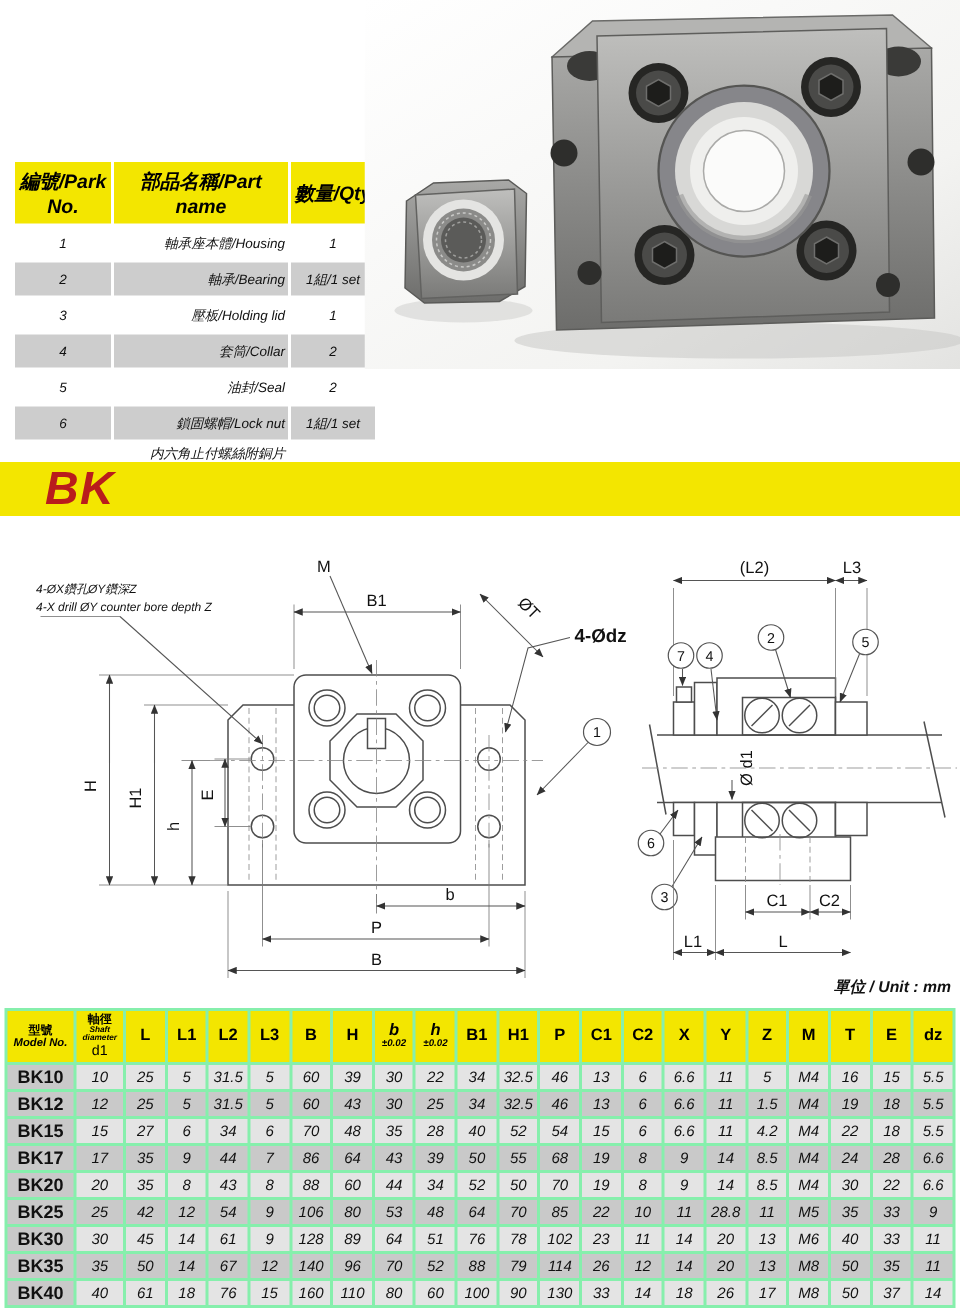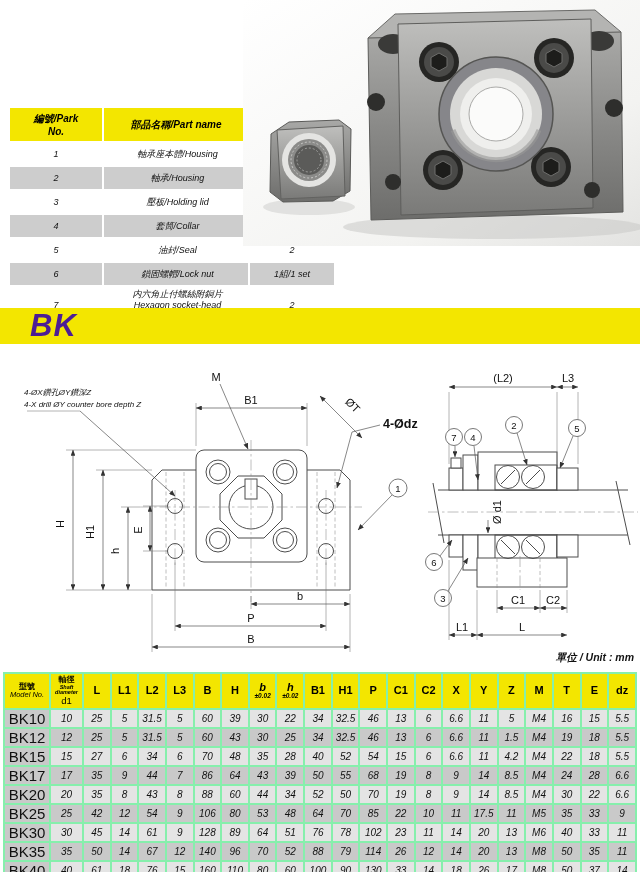--- a/index.html
+++ b/index.html
@@ -1,33 +1,33 @@
 <!DOCTYPE html>
 <html><head>
 <meta charset="utf-8">
 <style>
   html,body{margin:0;padding:0;background:#fff}
   .page{position:relative;width:640px;height:872px;background:#fff;overflow:hidden;
         font-family:"Liberation Sans",sans-serif;color:#111}
 
   
   table.parts{position:absolute;left:8px;top:106px;border-collapse:separate;border-spacing:2px;background:#fff}
-  table.parts th{background:#F3E600;font-weight:bold;font-style:italic;font-size:10px;padding:4px 16px;text-align:center;color:#000}
+  table.parts th{background:#F3E600;font-weight:bold;font-style:italic;font-size:13px;padding:4px 2px;text-align:center;color:#000}
   table.parts td{font-size:9px;font-style:italic;text-align:center;padding:2px;height:18px;vertical-align:middle}
   table.parts tbody tr:nth-child(even) td{background:#CDCDCD}
-  table.parts td.name{text-align:center;padding-left:5px;white-space:pre-line;line-height:1.18}
+  table.parts td.name{text-align:right;padding-left:5px;white-space:pre-line;line-height:1.18}
   .pc1{width:60px}.pc2{width:112px}.pc3{width:52px}
 
   
   svg.photo{position:absolute;left:243px;top:0}
 
   
   .banner{position:absolute;left:0;top:308px;width:640px;height:36px;background:#F3E600}
   .banner .bk{display:block;font-size:31px;font-weight:bold;font-style:italic;letter-spacing:1px;
-              line-height:35px;padding-left:30px;color:#4c1d95}
+              line-height:35px;padding-left:30px;color:#b91c1c}
 
   
   svg.draw{position:absolute;left:0;top:365px}
   svg.draw .ln{fill:#fff;stroke:#4d4d4d;stroke-width:1}
   svg.draw .ln2{fill:none;stroke:#4d4d4d;stroke-width:1}
   svg.draw .diml{stroke:#555;stroke-width:.7;fill:none}
   svg.draw .ext{stroke:#777;stroke-width:.55;fill:none}
   svg.draw .cl{stroke:#888;stroke-width:.55;stroke-dasharray:11 3 2.5 3;fill:none}
   svg.draw .hd{stroke:#888;stroke-width:.55;stroke-dasharray:4 2.5;fill:none}
   svg.draw text{font-family:"Liberation Sans",sans-serif;font-size:11px;fill:#111}
@@ -38,28 +38,28 @@
 
   
   .unit{position:absolute;right:6px;top:651px;font-size:10.5px;font-weight:bold;font-style:italic}
 
   
   table.dim{position:absolute;left:3px;top:672px;width:634px;table-layout:fixed;
             border-collapse:separate;border-spacing:2px;background:#86efac}
   table.dim th{background:#F3E600;font-size:11px;font-weight:bold;text-align:center;vertical-align:middle;
                padding:0;height:34px;line-height:1.05;color:#000}
   table.dim th .zh{font-size:8px;font-weight:bold}
-  table.dim th .en{font-size:7.5px;font-style:italic;font-weight:normal}
+  table.dim th .en{font-size:7.5px;font-style:italic;font-weight:bold}
   table.dim th .sub{font-size:5.5px;font-style:italic;font-weight:bold;line-height:1}
   table.dim th .dd{font-size:9.5px;font-weight:normal}
   table.dim th .it{font-style:italic}
   table.dim th .tol{font-size:6.5px;font-style:italic;font-weight:bold}
   table.dim td{font-size:10px;font-style:italic;text-align:center;height:16px;padding:0;background:#E4E4E4;vertical-align:middle}
   table.dim tbody tr:nth-child(even) td{background:#C9C9C9}
-  table.dim td.model{background:#C9C9C9;font-weight:normal;font-style:normal;font-size:15px}
+  table.dim td.model{background:#C9C9C9;font-weight:bold;font-style:normal;font-size:12px}
 </style>
 </head>
 <body>
 
 <div class="page">
 
   <table class="parts">
     <thead>
       <tr>
         <th class="pc1">編號/Park No.</th>
@@ -70,21 +70,21 @@
     <tbody>
 
         <tr>
           <td class="no">1</td>
           <td class="name">軸承座本體/Housing</td>
           <td class="qty">1</td>
         </tr>
 
         <tr>
           <td class="no">2</td>
-          <td class="name">軸承/Housing</td>
+          <td class="name">軸承/Bearing</td>
           <td class="qty">1組/1 set</td>
         </tr>
 
         <tr>
           <td class="no">3</td>
           <td class="name">壓板/Holding lid</td>
           <td class="qty">1</td>
         </tr>
 
         <tr>
@@ -562,21 +562,21 @@
           <td>106</td>
           <td>80</td>
           <td>53</td>
           <td>48</td>
           <td>64</td>
           <td>70</td>
           <td>85</td>
           <td>22</td>
           <td>10</td>
           <td>11</td>
-          <td>17.5</td>
+          <td>28.8</td>
           <td>11</td>
           <td>M5</td>
           <td>35</td>
           <td>33</td>
           <td>9</td>
         </tr>
 
         <tr>
           <td class="model">BK30</td>
           <td>30</td>

